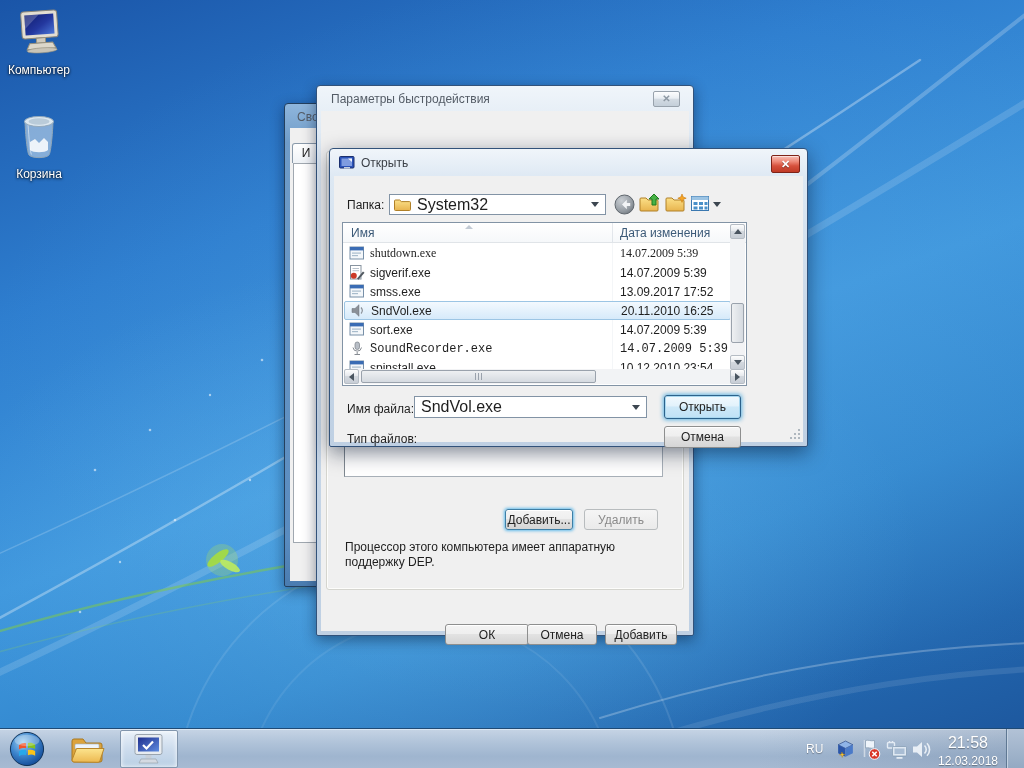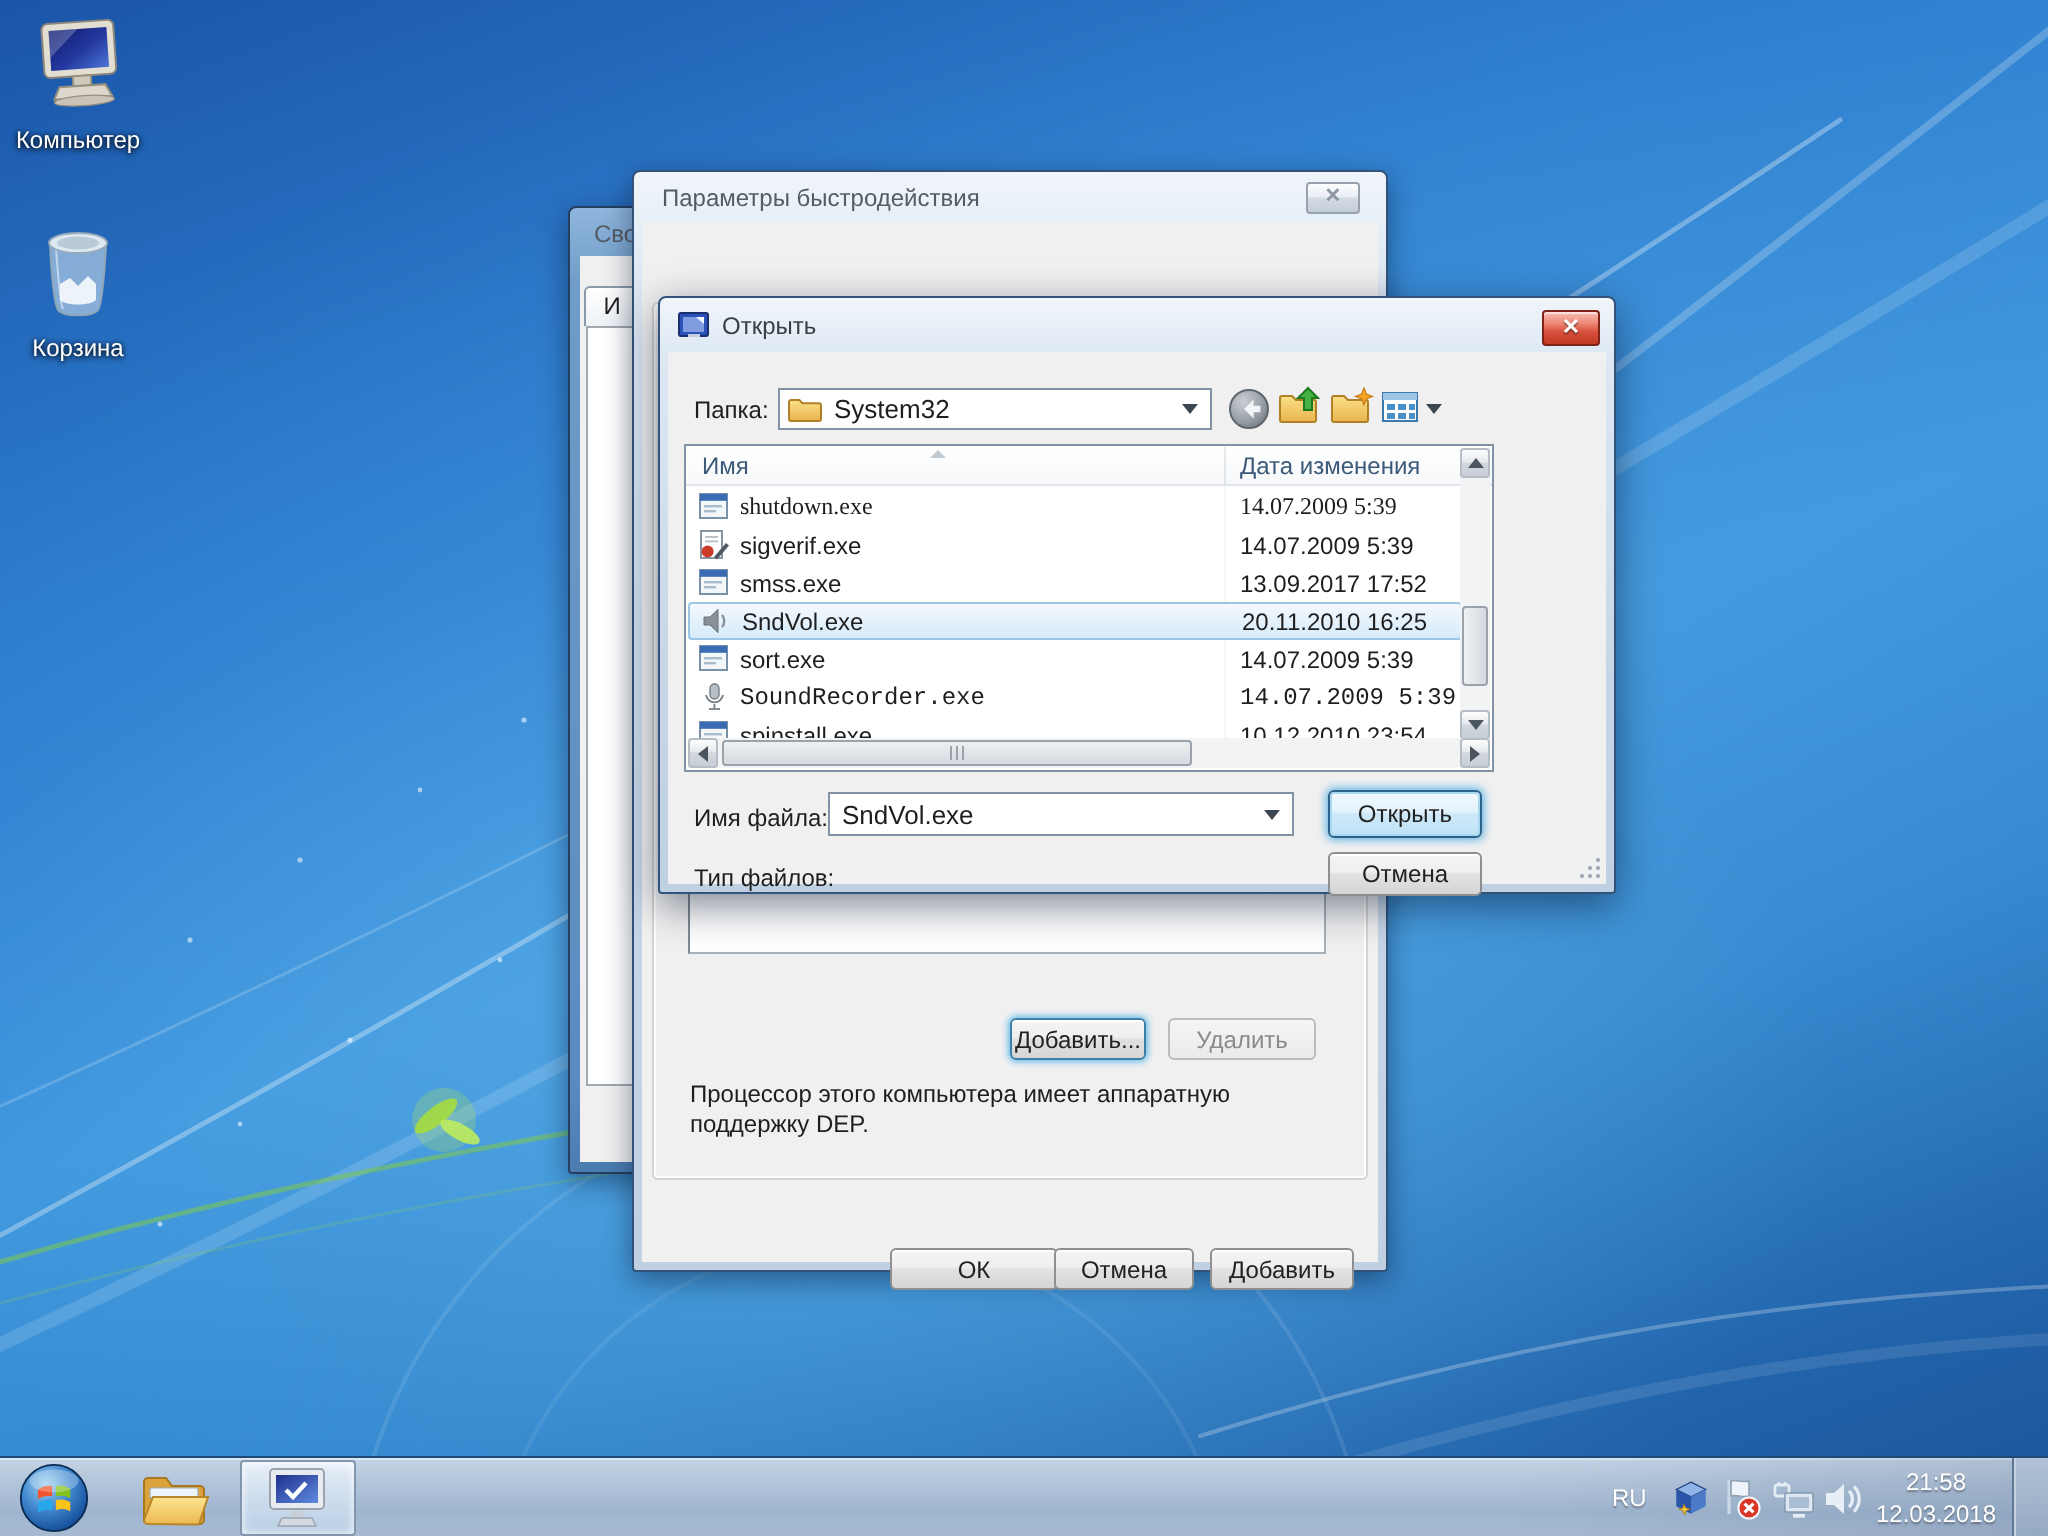--- a/index.html
+++ b/index.html
@@ -42,21 +42,21 @@
     text-align:center; cursor:pointer; box-shadow:inset 0 1px 0 #fff; display:flex; align-items:center; justify-content:center; }
   .btn.focused { border-color:#3e7fa6; box-shadow:0 0 3px 1px rgba(95,185,235,.95), inset 0 1px 0 #fff; }
   .btn.default { border-color:#2c628b;
     background:linear-gradient(180deg,#f1f9fe 0%,#e2f2fb 45%,#cde8f8 50%,#bfe2f6 100%);
     box-shadow:0 0 4px 1px rgba(88,176,224,.95), inset 0 0 0 1px #a8d8f0; }
   .btn.disabled { color:#8a8a8a; border-color:#b8bcbe; background:linear-gradient(180deg,#f5f5f5,#eaeaea); box-shadow:none; cursor:default; }
 
   
   .combo { position:absolute; border:1px solid #8293a5; background:#fff; display:flex; align-items:center; cursor:pointer; }
   .combo.gray { background:linear-gradient(180deg,#f4f4f4,#e9e9e9); }
-  .combo .txt { flex:1; padding-left:6px; font-size:13px; white-space:nowrap; overflow:hidden; }
+  .combo .txt { flex:1; padding-left:6px; font-size:16px; white-space:nowrap; overflow:hidden; }
   .arr-down { width:0; height:0; border-left:4px solid transparent; border-right:4px solid transparent; border-top:5px solid #3c4650; margin-right:6px; }
 
   
   .flist { position:absolute; background:#fff; border:1px solid #8293a5; overflow:hidden; }
   .fl-header { position:absolute; left:0; top:0; right:0; height:20px;
     background:linear-gradient(180deg,#ffffff,#f6f8fa); border-bottom:1px solid #e0e4e8;
     color:#3c5a78; }
   .fl-header .col-name { position:absolute; left:8px; top:3px; }
   .fl-header .col-date { position:absolute; left:277px; top:3px; }
   .col-div { position:absolute; left:269px; top:0; bottom:0; width:1px; background:rgba(120,140,160,.18); }
@@ -485,18 +485,18 @@
     <rect x="10.5" y="16" width="6" height="1.8" fill="#e4ecf4"></rect>
   </svg>
 
   <svg style="position:absolute; left:912px; top:12px;" width="21" height="17" viewBox="0 0 21 17">
     <path d="M1,5.5 h4 l5,-4.5 v15 L5,11.5 H1 Z" fill="#e8eef5"></path>
     <path d="M12.5,4.5 a5.5,5.5 0 0 1 0,8" stroke="#e8eef5" stroke-width="1.6" fill="none"></path>
     <path d="M15,2.2 a9,9 0 0 1 0,12.6" stroke="#e8eef5" stroke-width="1.6" fill="none"></path>
   </svg>
 
   <div style="position:absolute; left:935px; top:5px; width:66px; text-align:center;">
-    <div class="tray-text" style="font-size:12px;">21:58</div>
+    <div class="tray-text" style="font-size:16px;">21:58</div>
     <div class="tray-text" style="font-size:12px; margin-top:2px;">12.03.2018</div>
   </div>
 
   <div class="show-desktop"></div>
 </div>
 
 </body></html>

